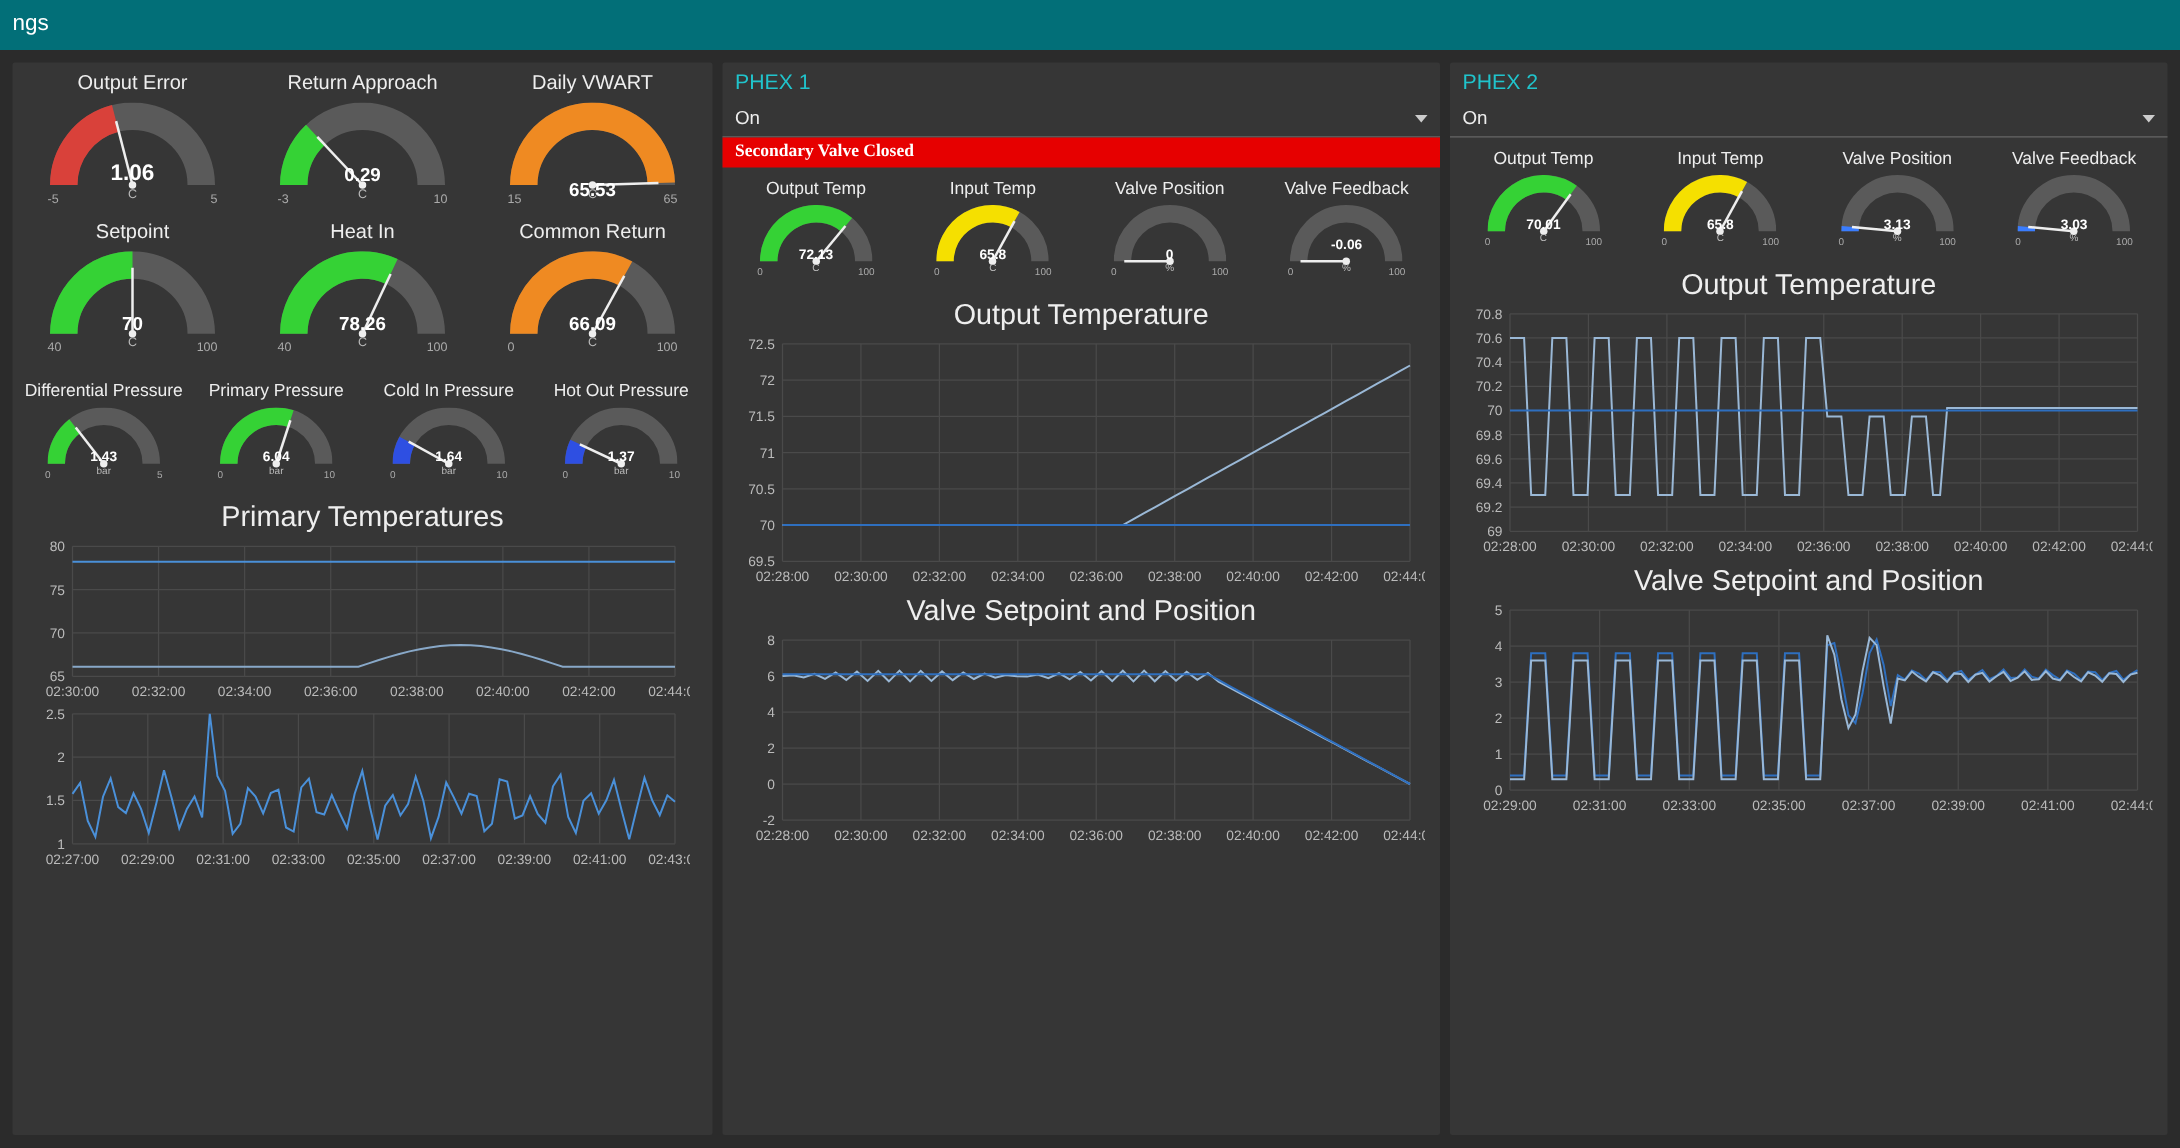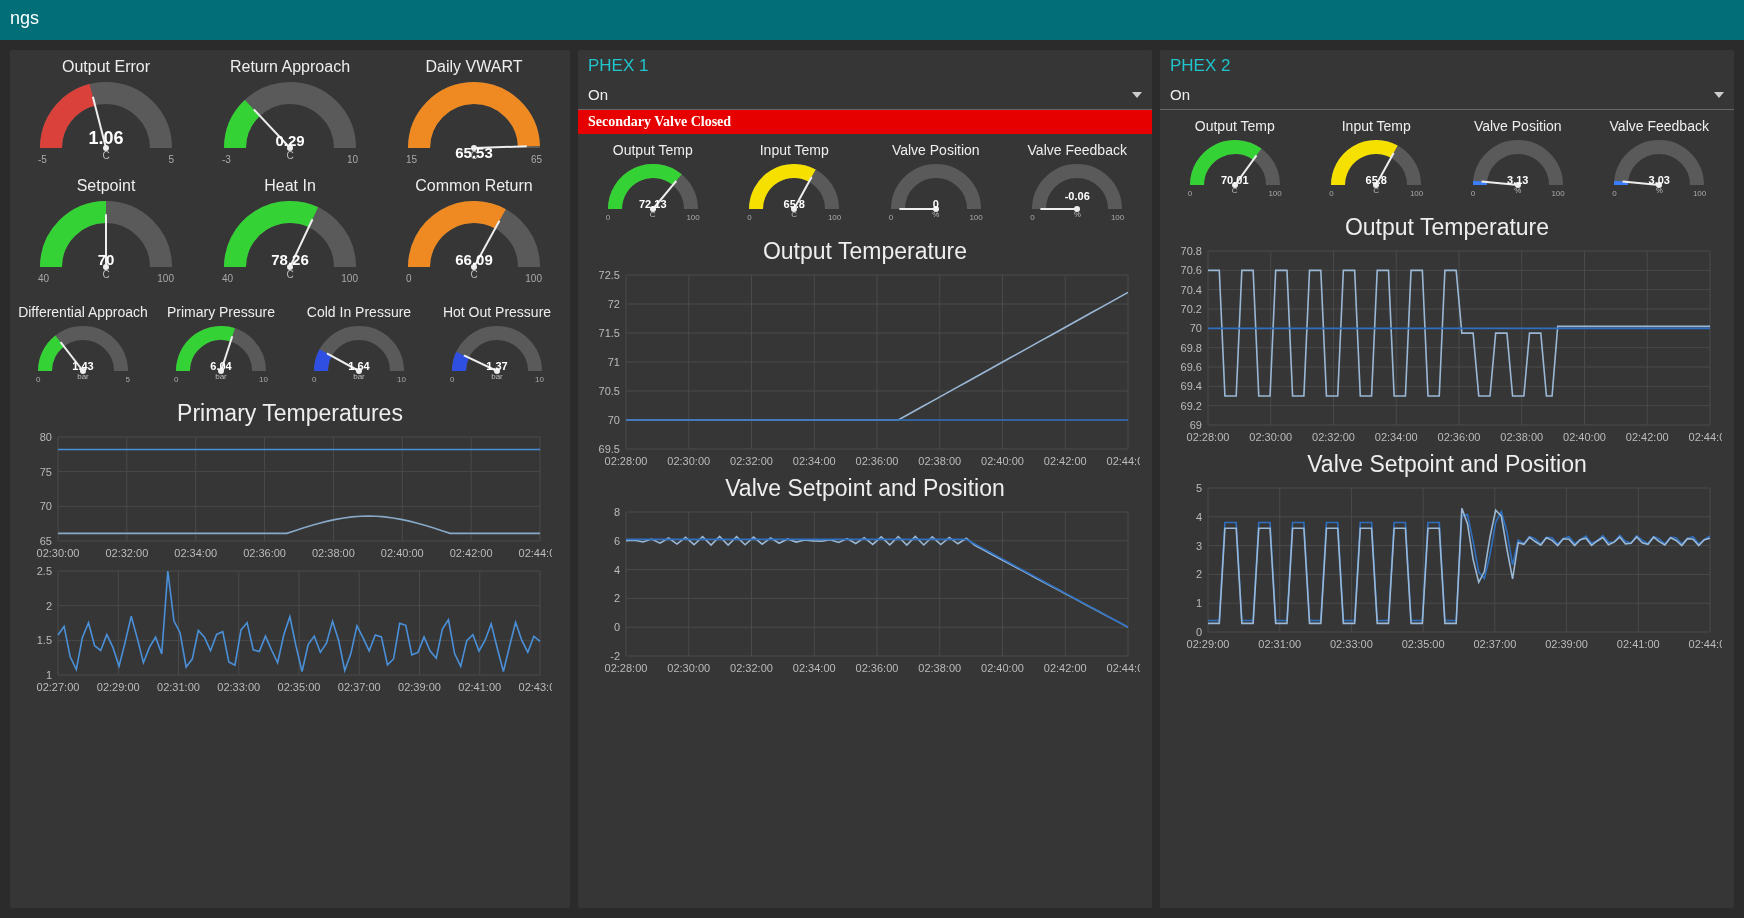--- a/index.html
+++ b/index.html
@@ -213,21 +213,21 @@
   </svg>
         <div class="gauge-val" style="bottom:14px;font-size:15px">66.09</div>
         <div class="gauge-unit" style="bottom:2px;font-size:10px">C</div>
         <div class="gauge-min" style="left:-2px;bottom:-2px;font-size:10px">0</div>
         <div class="gauge-max" style="right:-2px;bottom:-2px;font-size:10px">100</div>
       </div>
         </div>
       </div>
     <div class="gauge-grid gauge-grid-4" id="common-small">
         <div class="gauge-cell small">
-          <div class="label" style="font-size:14px">Differential Approach</div>
+          <div class="label" style="font-size:14px">Differential Pressure</div>
       <div class="gdraw">
         <svg width="90" height="56">
     <path d="M 7 44.99999999999999 A 38 38 0 0 1 83 45" stroke="#5a5a5a" stroke-width="14" fill="none"></path>
     <path d="M 7 44.99999999999999 A 38 38 0 0 1 21.7095319611869 14.974109529723759" stroke="#35d235" stroke-width="14" fill="none"></path>
     <line x1="45" y1="45" x2="22.56760183630107" y2="16.080326547049726" stroke="#eee" stroke-width="2"></line>
     <circle cx="45" cy="45" r="3" fill="#eee"></circle>
   </svg>
         <div class="gauge-val" style="bottom:10px;font-size:11px">1.43</div>
         <div class="gauge-unit" style="bottom:1px;font-size:8px">bar</div>
         <div class="gauge-min" style="left:-2px;bottom:-2px;font-size:8px">0</div>

